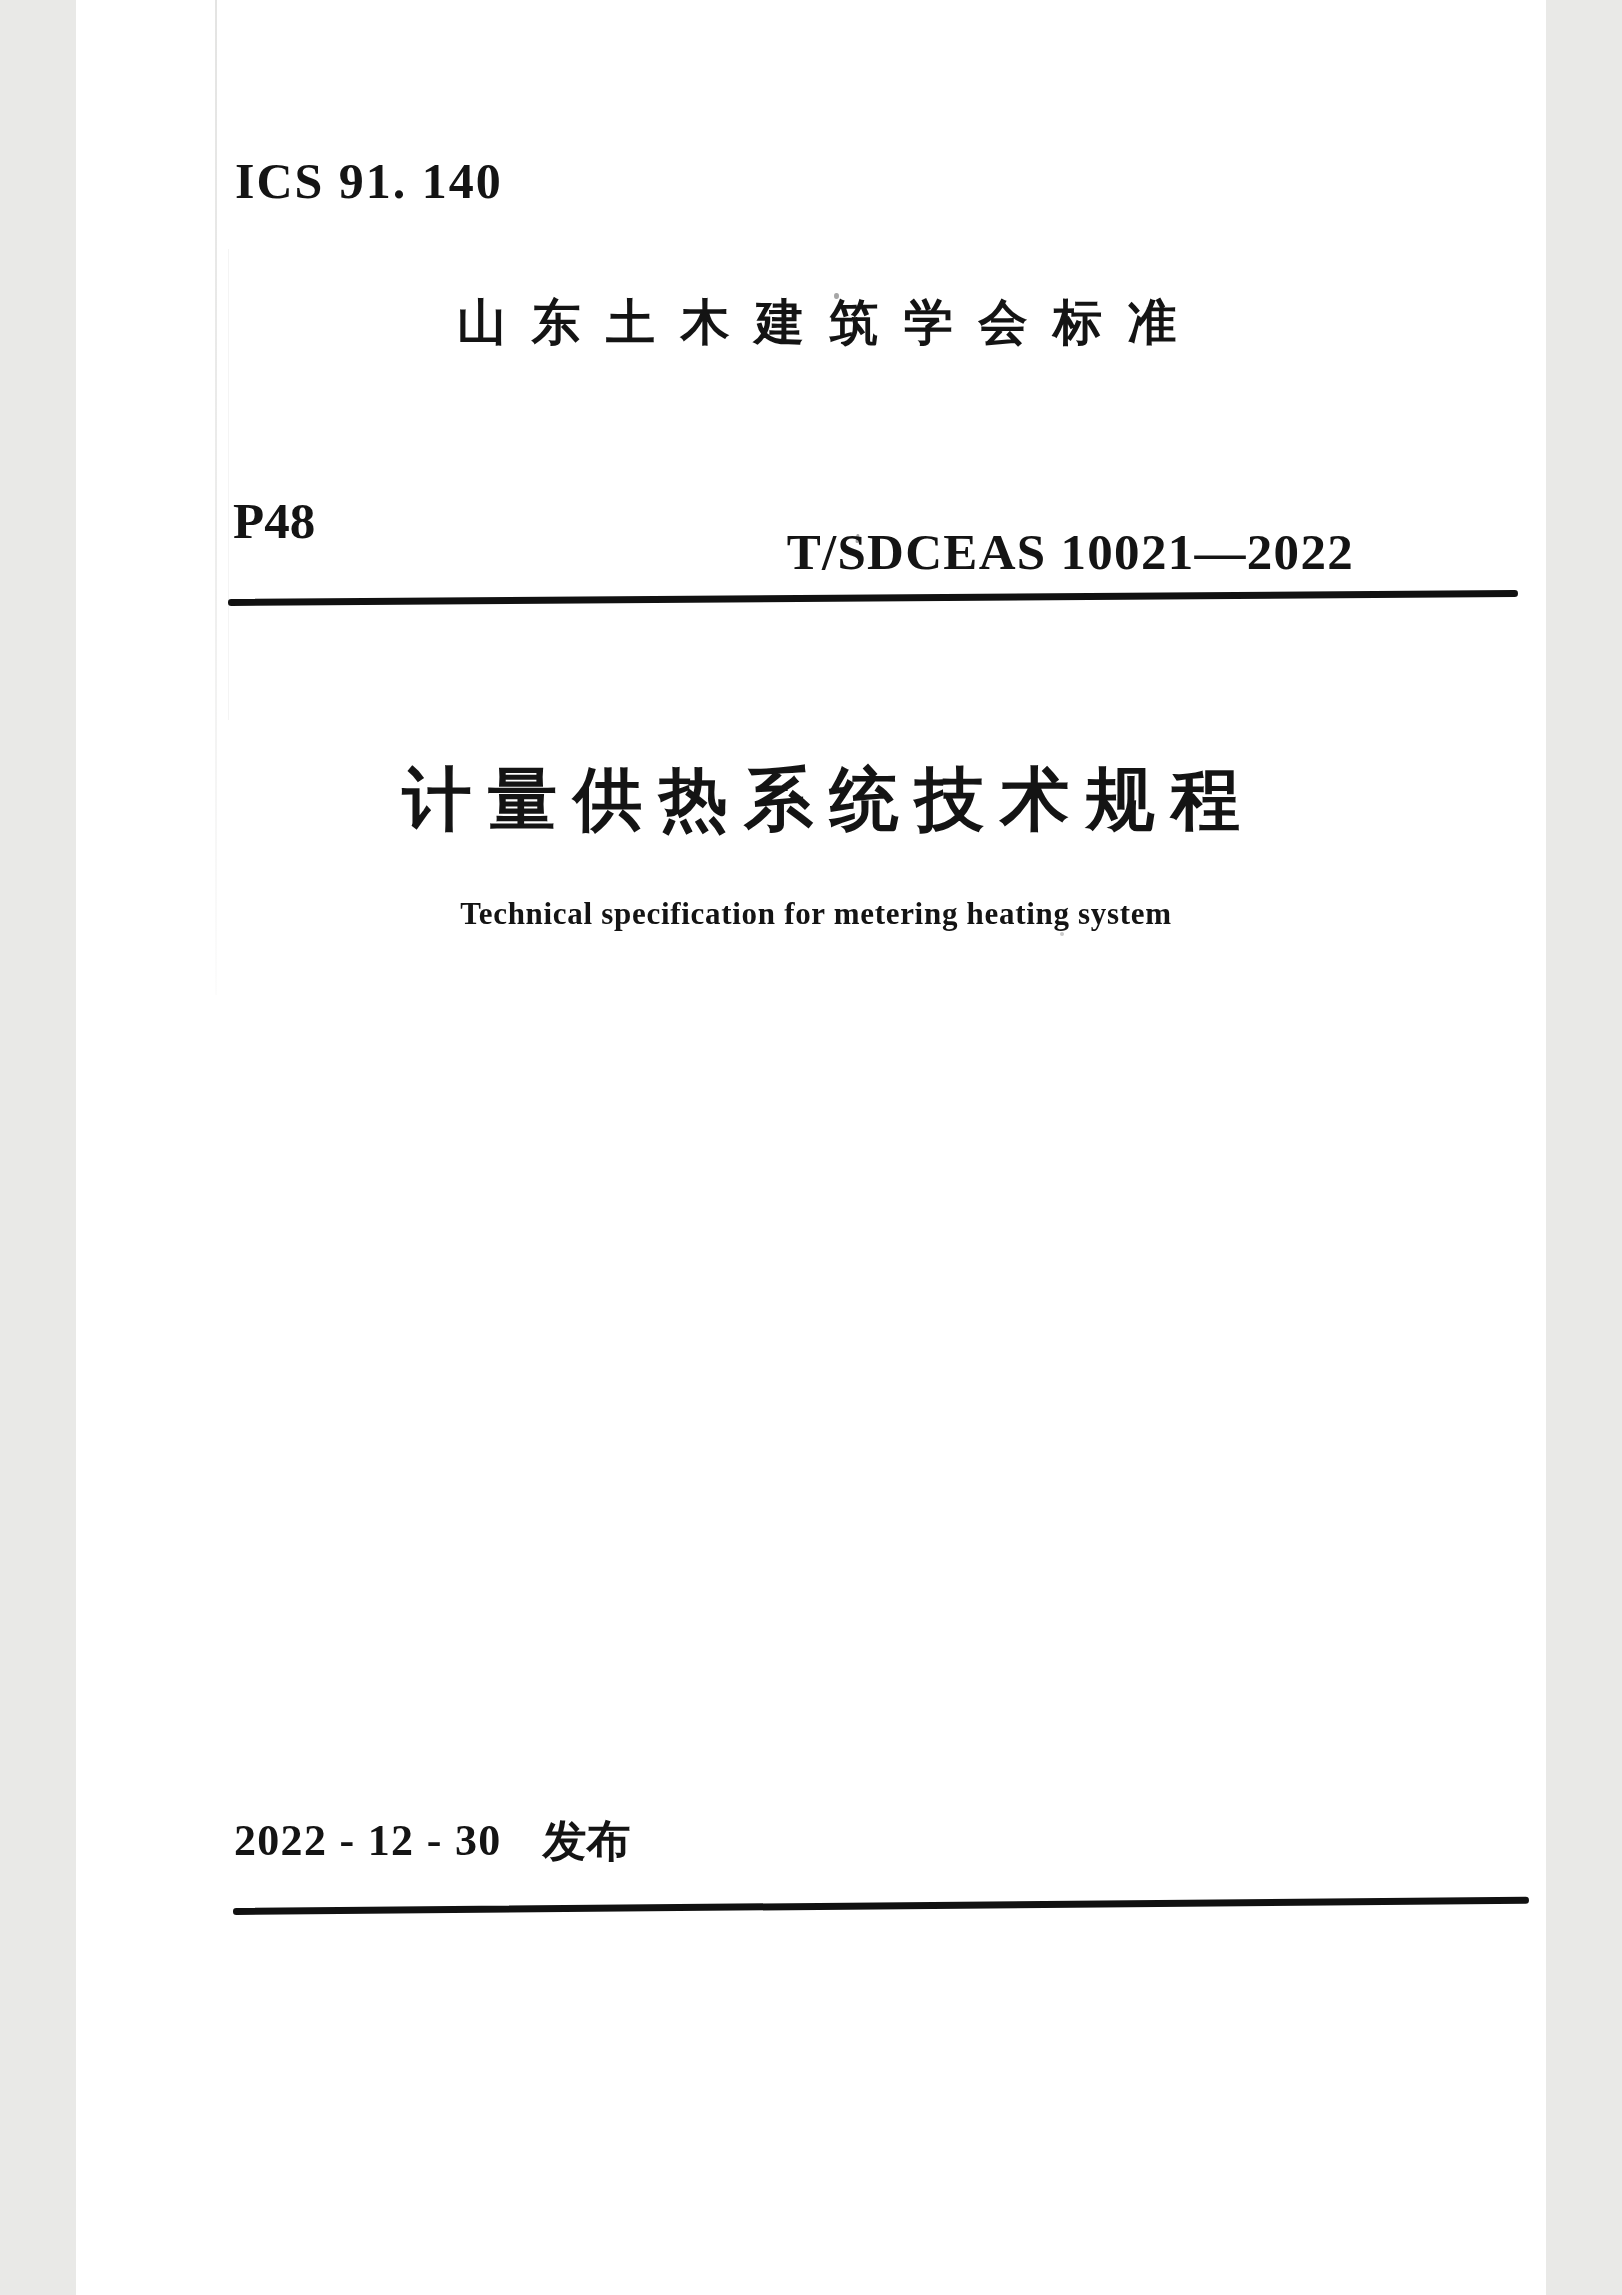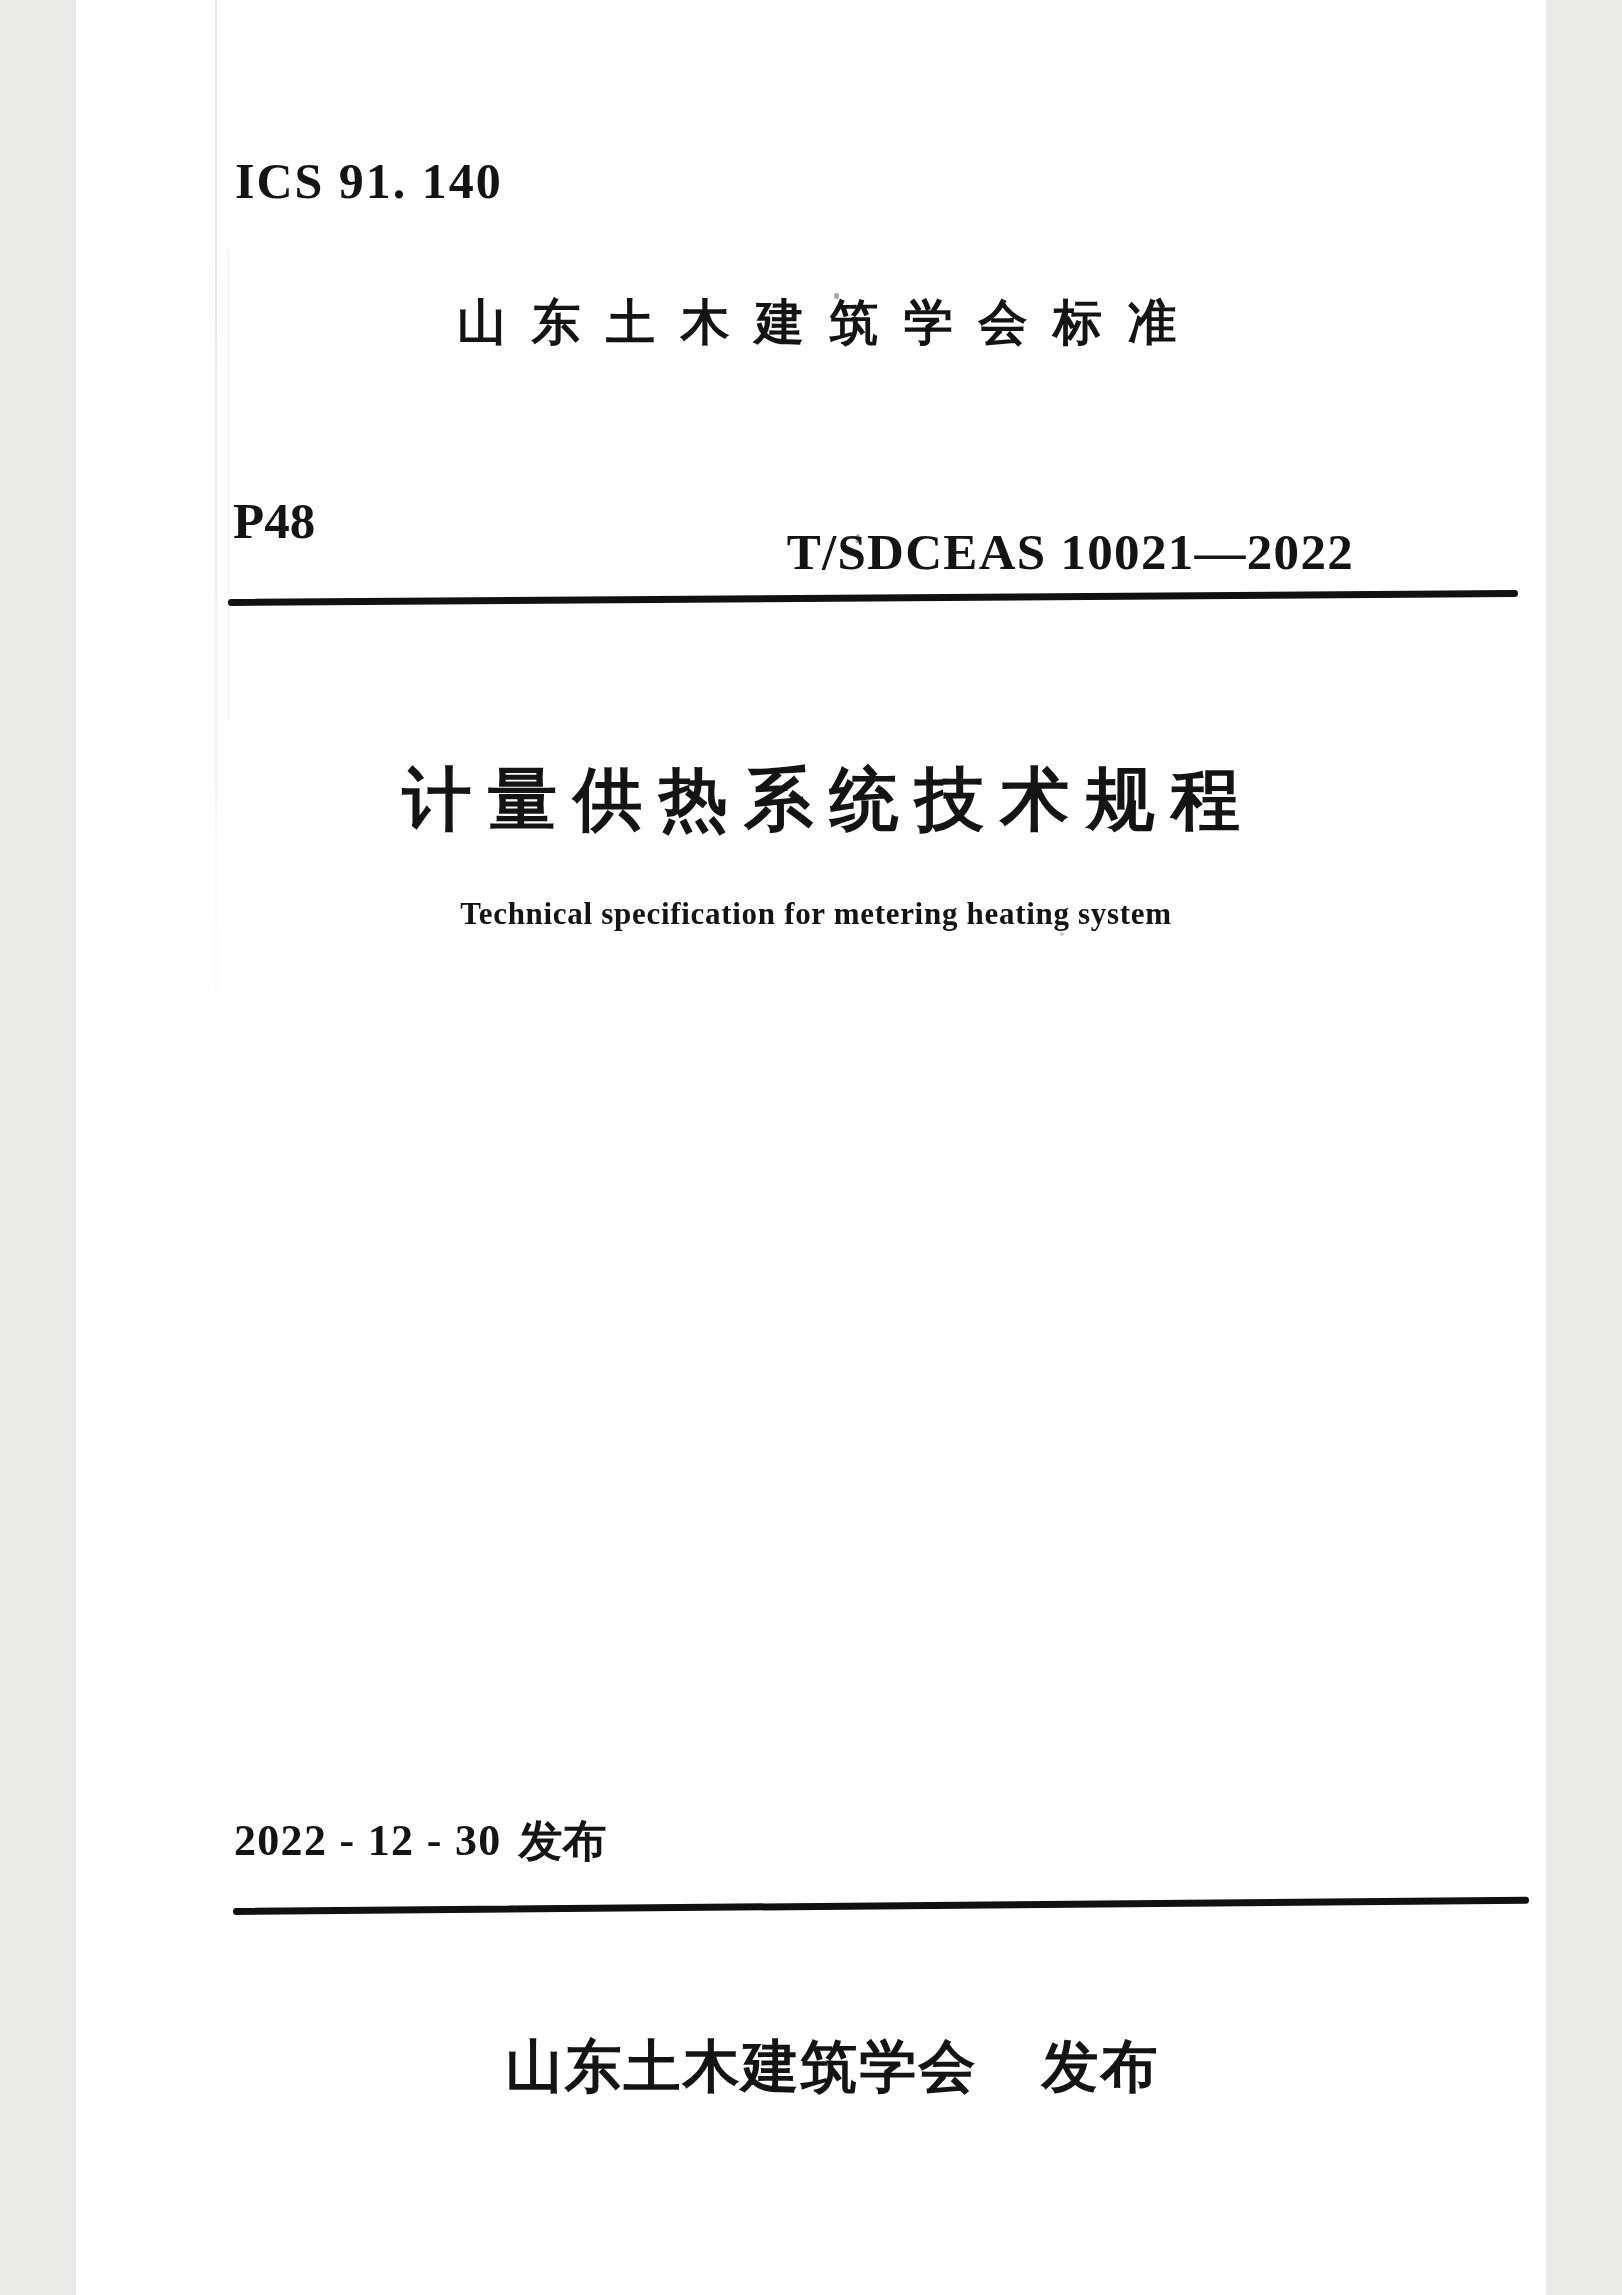--- a/index.html
+++ b/index.html
@@ -88,21 +88,21 @@
     padding-left: 10px;
   }
   .date-row {
     position: absolute;
     left: 158px; top: 1819px; width: 1292px;
     display: flex; justify-content: space-between;
     font-size: 44px; line-height: 1; white-space: nowrap;
   }
   .date-value { font-family: "Liberation Serif", "DejaVu Serif", serif; font-weight: bold; letter-spacing: 1.3px; }
   .date-label { font-family: "Liberation Sans", "DejaVu Sans", sans-serif; font-weight: bold; margin-left: 17px; }
-  .date-group { display: inline-flex; align-items: flex-end; }
+  .date-group { display: inline-flex; align-items: flex-end; gap: 24px; }
   .publisher-row {
     left: 0; right: 0; top: 2038px;
     text-align: center;
     font-size: 57px;
     letter-spacing: 2px;
     padding-left: 43px;
   }
   .publisher-action { margin-left: 64px; }
 </style>
 </head>
@@ -132,18 +132,15 @@
 
   <div class="date-row">
     <span class="date-group">
       <span class="date-value">2022 - 12 - 30</span>
       <span class="date-label">发布</span>
     </span>
   </div>
 
   <div class="rule rule-bottom"></div>
 
-  <div class="abs sans-cjk publisher-row">
-    <span>山东土木建筑学会</span><span class="publisher-action">发布</span>
-  </div>
 
 </div>
 
 
 </body></html>

